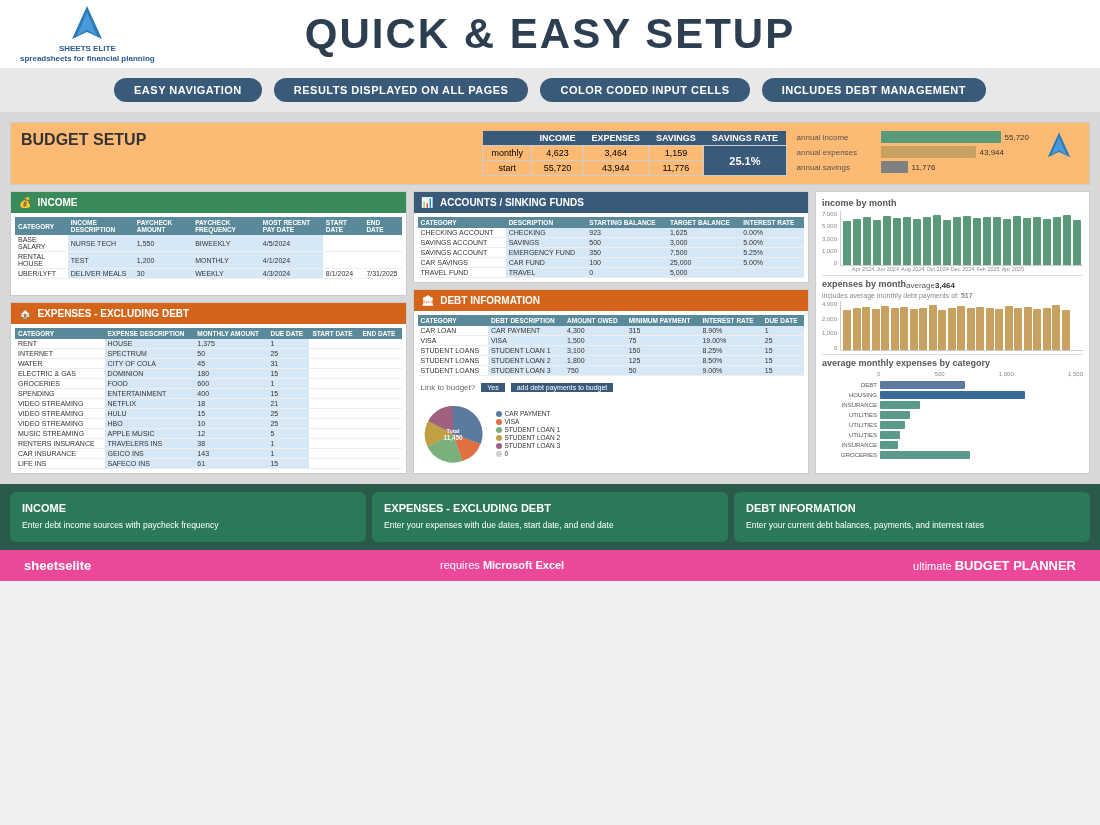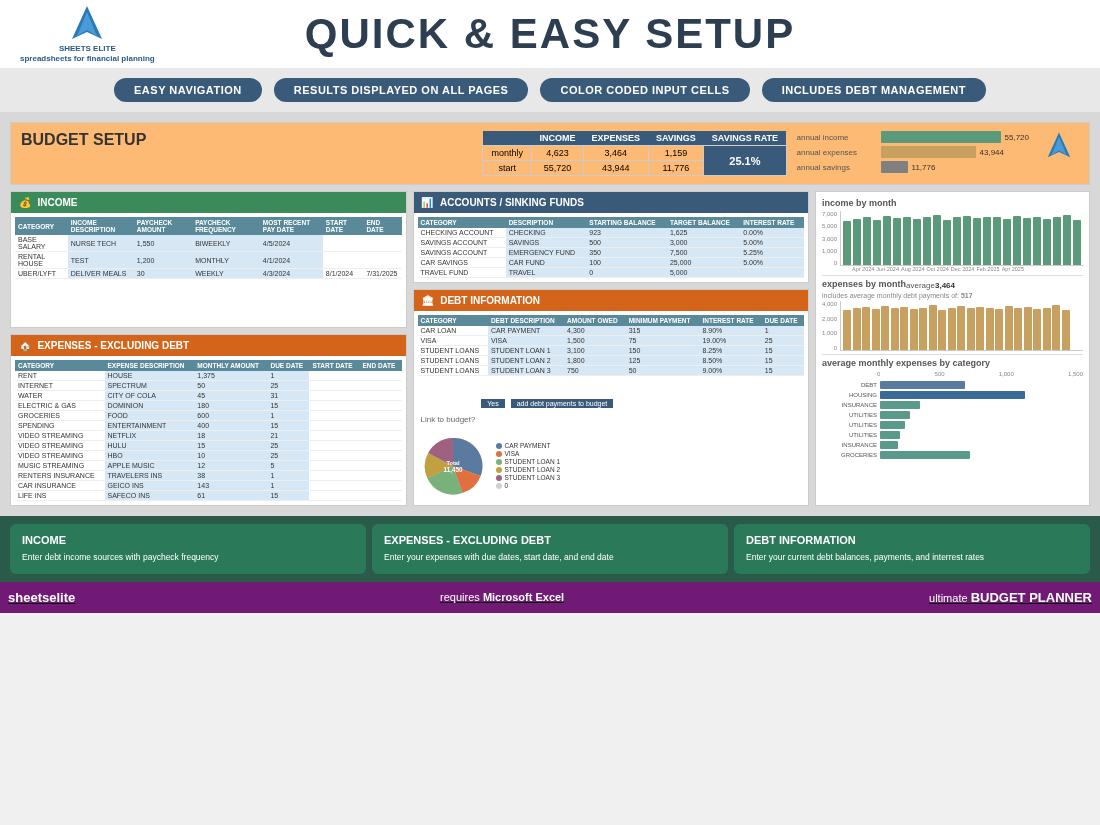--- a/index.html
+++ b/index.html
@@ -64,42 +64,42 @@
     .bar-chart { display: flex; align-items: flex-end; gap: 2px; height: 60px; border-left: 1px solid #ccc; border-bottom: 1px solid #ccc; padding: 0 2px; }
     .chart-bar { width: 8px; background: #5a9a7a; border-radius: 1px 1px 0 0; }
 
     
     .horiz-bar-chart { margin-top: 4px; }
     .horiz-bar-row { display: flex; align-items: center; margin-bottom: 2px; font-size: 6.5px; }
     .horiz-bar-label { width: 55px; text-align: right; margin-right: 3px; color: #555; font-size: 6px; }
     .horiz-bar-fill { height: 8px; border-radius: 1px; }
 
     
-    .footer { background: #701a75; display: flex; justify-content: space-between; align-items: center; padding: 8px 8px; text-decoration: underline; }
+    .footer { background: #ec4899; display: flex; justify-content: space-between; align-items: center; padding: 8px 24px; }
     .footer-left { color: white; font-size: 13px; }
     .footer-left span { font-weight: bold; }
     .footer-center { color: white; font-size: 11px; }
     .footer-center strong { font-weight: 900; }
     .footer-right { color: white; font-size: 11px; }
     .footer-right strong { font-weight: 900; font-size: 13px; }
 
     
     .pie-area { display: flex; align-items: center; gap: 8px; margin-top: 4px; }
     .pie-legend { font-size: 6.5px; color: #333; }
     .legend-item { display: flex; align-items: center; gap: 3px; margin-bottom: 1px; }
     .legend-dot { width: 6px; height: 6px; border-radius: 50%; }
 
     
     .divider { border: none; border-top: 1px solid #ddd; margin: 3px 0; }
 
     .middle-left { flex: 1; display: flex; flex-direction: column; gap: 6px; }
     .middle-right { flex: 1; display: flex; flex-direction: column; gap: 6px; }
 
     .link-budget-row { display: flex; align-items: center; gap: 6px; margin-top: 4px; padding: 3px; }
-    .link-label { font-size: 8px; color: #666; margin-top: 32px; }
+    .link-label { font-size: 8px; color: #666; }
     .link-yes { background: #3a5a7a; color: white; font-size: 7px; padding: 1px 6px; }
     .link-add { background: #3a5a7a; color: white; font-size: 7px; padding: 1px 6px; }
 
     .starting-debt { font-size: 9px; font-weight: bold; text-align: center; margin: 4px 0 2px; color: #555; }
 
     
     .pie-svg { width: 70px; height: 70px; }
     .bottom-cards { display: flex; gap: 6px; }
     .info-card { flex: 1; background: #2a7a5a; color: white; padding: 10px 12px; border-radius: 6px; }
     .info-card-title { font-size: 11px; font-weight: 900; margin-bottom: 5px; }

